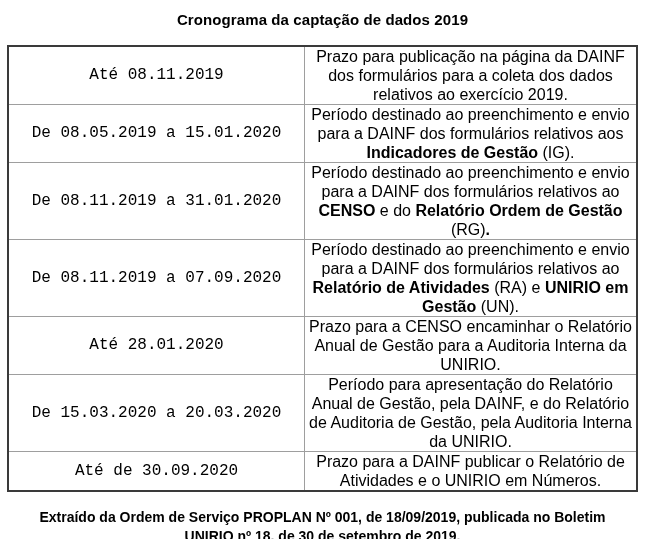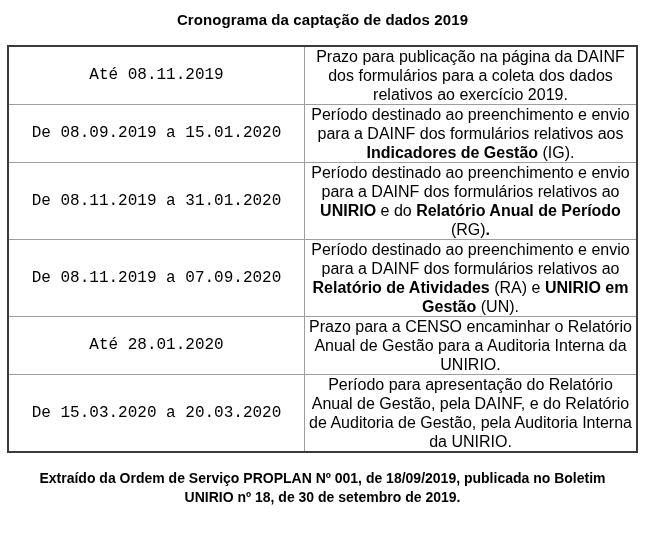--- a/index.html
+++ b/index.html
@@ -68,41 +68,45 @@
   <div class="title">Cronograma da captação de dados 2019</div>
 
   <table class="schedule">
     <tbody id="table-body">
   <tr>
     <td class="period">Até 08.11.2019</td>
     <td class="desc"><span>Prazo para publicação na página da DAINF dos formulários para a coleta dos dados relativos ao exercício 2019.</span></td>
   </tr>
 
   <tr>
-    <td class="period">De 08.09.2019 a 15.01.2020</td>
+    <td class="period">De 08.05.2019 a 15.01.2020</td>
     <td class="desc"><span>Período destinado ao preenchimento e envio para a DAINF dos formulários relativos aos </span><b>Indicadores de Gestão</b><span> (IG).</span></td>
   </tr>
 
   <tr>
     <td class="period">De 08.11.2019 a 31.01.2020</td>
-    <td class="desc"><span>Período destinado ao preenchimento e envio para a DAINF dos formulários relativos ao </span><b>UNIRIO</b><span> e do </span><b>Relatório Anual de Período</b><span> (RG)</span><b>.</b></td>
+    <td class="desc"><span>Período destinado ao preenchimento e envio para a DAINF dos formulários relativos ao </span><b>CENSO</b><span> e do </span><b>Relatório Ordem de Gestão</b><span> (RG)</span><b>.</b></td>
   </tr>
 
   <tr>
     <td class="period">De 08.11.2019 a 07.09.2020</td>
     <td class="desc"><span>Período destinado ao preenchimento e envio para a DAINF dos formulários relativos ao </span><b>Relatório de Atividades</b><span> (RA) e </span><b>UNIRIO em Gestão</b><span> (UN).</span></td>
   </tr>
 
   <tr>
     <td class="period">Até 28.01.2020</td>
     <td class="desc"><span>Prazo para a CENSO encaminhar o Relatório Anual de Gestão para a Auditoria Interna da UNIRIO.</span></td>
   </tr>
 
   <tr>
     <td class="period">De 15.03.2020 a 20.03.2020</td>
     <td class="desc"><span>Período para apresentação do Relatório Anual de Gestão, pela DAINF, e do Relatório de Auditoria de Gestão, pela Auditoria Interna da UNIRIO.</span></td>
   </tr>
 
+  <tr>
+    <td class="period">Até de 30.09.2020</td>
+    <td class="desc"><span>Prazo para a DAINF publicar o Relatório de Atividades e o UNIRIO em Números.</span></td>
+  </tr>
 </tbody>
   </table>
 
   <div class="footer">Extraído da Ordem de Serviço PROPLAN Nº 001, de 18/09/2019, publicada no Boletim UNIRIO nº 18, de 30 de setembro de 2019.</div>
 </div>
 
 </body></html>

